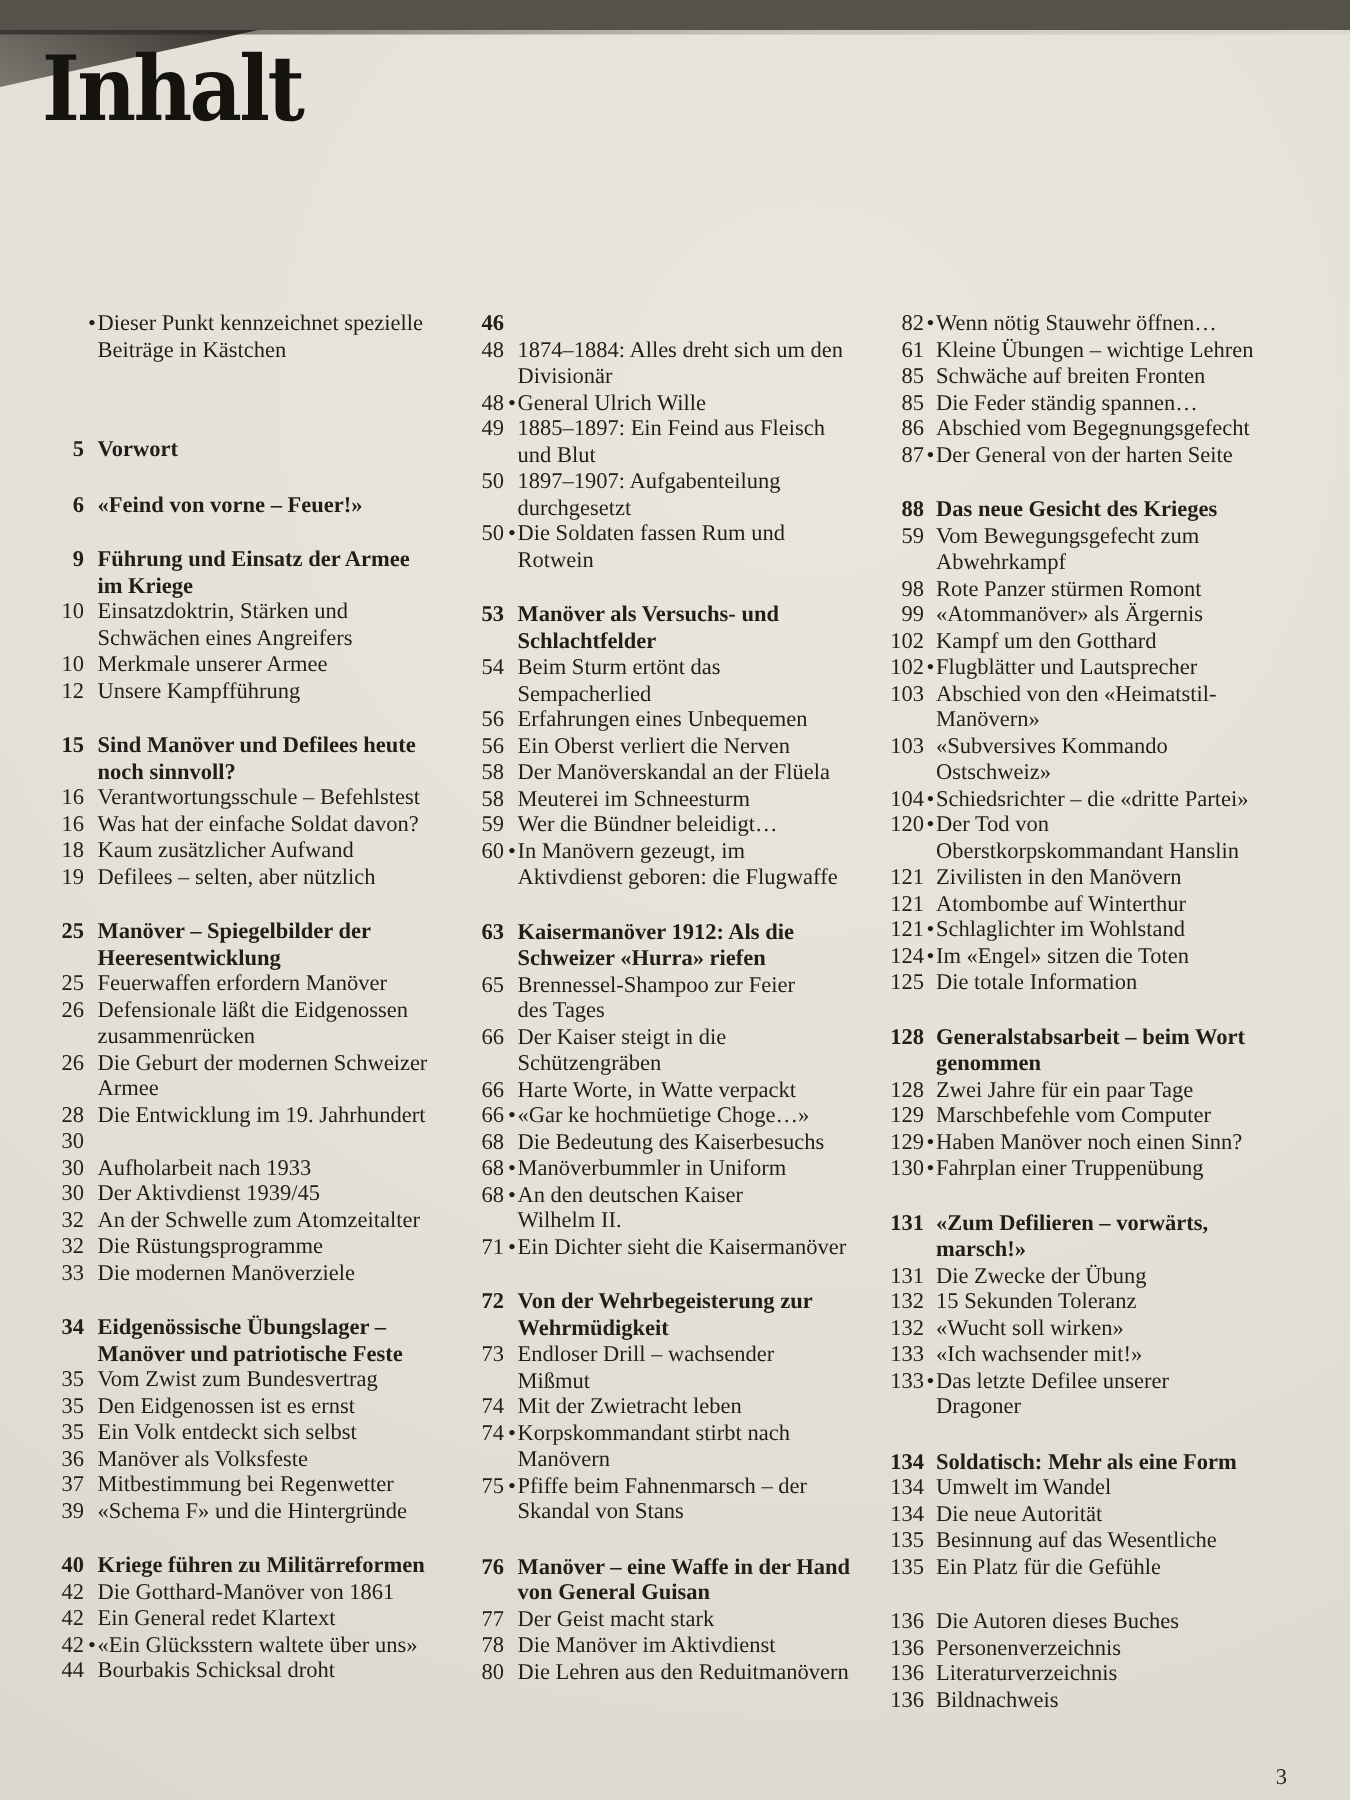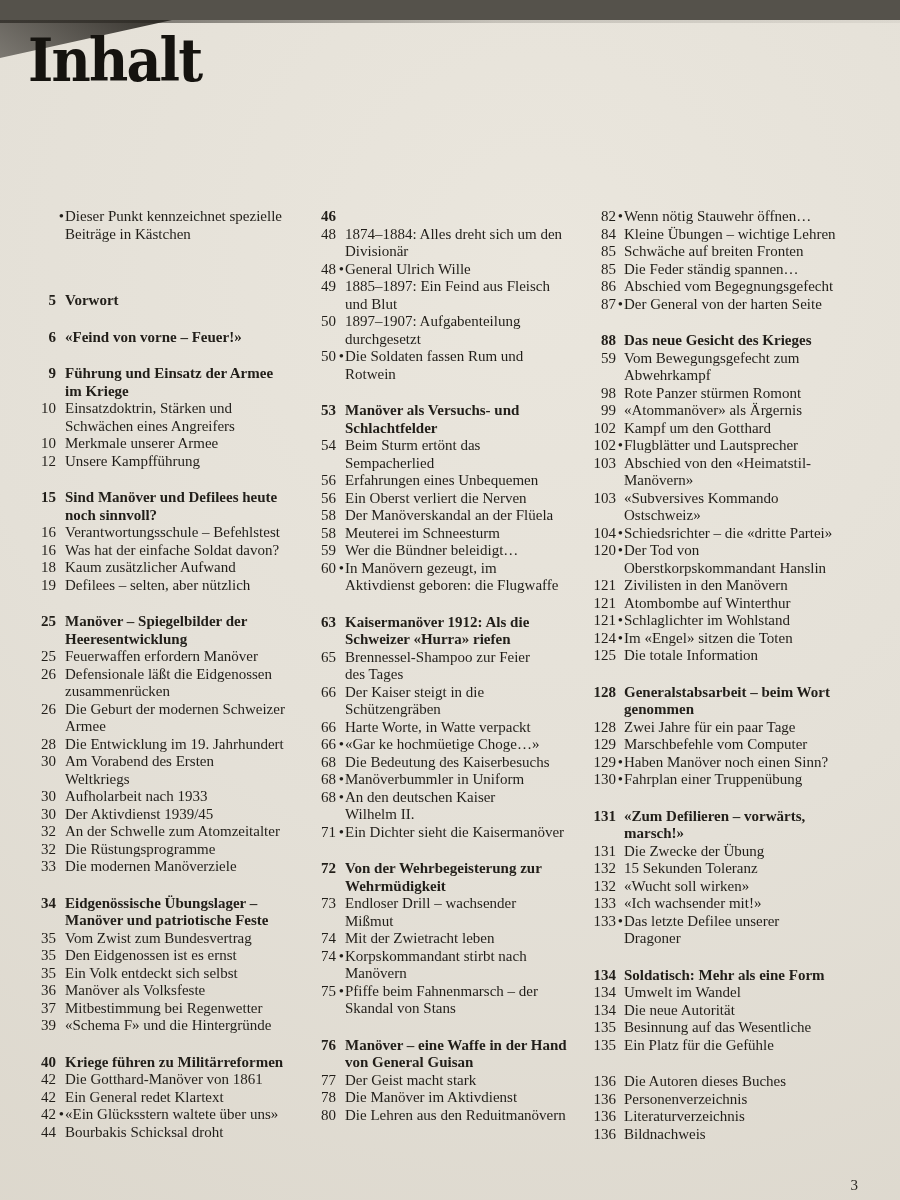--- a/index.html
+++ b/index.html
@@ -153,22 +153,20 @@
 Armee</span>
           </div>
           <div class="entry">
             <span class="num">28</span>
             <span class="gut"></span>
             <span class="txt">Die Entwicklung im 19. Jahrhundert</span>
           </div>
           <div class="entry">
             <span class="num">30</span>
             <span class="gut"></span>
-            <span class="txt">Am Vorabend des Ersten
-Weltkriegs</span>
           </div>
           <div class="entry">
             <span class="num">30</span>
             <span class="gut"></span>
             <span class="txt">Aufholarbeit nach 1933</span>
           </div>
           <div class="entry">
             <span class="num">30</span>
             <span class="gut"></span>
             <span class="txt">Der Aktivdienst 1939/45</span>
@@ -443,21 +441,21 @@
         </div>
       </div>
     <div class="col c2">
         <div class="group">
           <div class="entry">
             <span class="num">82</span>
             <span class="gut">•</span>
             <span class="txt">Wenn nötig Stauwehr öffnen…</span>
           </div>
           <div class="entry">
-            <span class="num">84</span>
+            <span class="num">61</span>
             <span class="gut"></span>
             <span class="txt">Kleine Übungen – wichtige Lehren</span>
           </div>
           <div class="entry">
             <span class="num">85</span>
             <span class="gut"></span>
             <span class="txt">Schwäche auf breiten Fronten</span>
           </div>
           <div class="entry">
             <span class="num">85</span>

